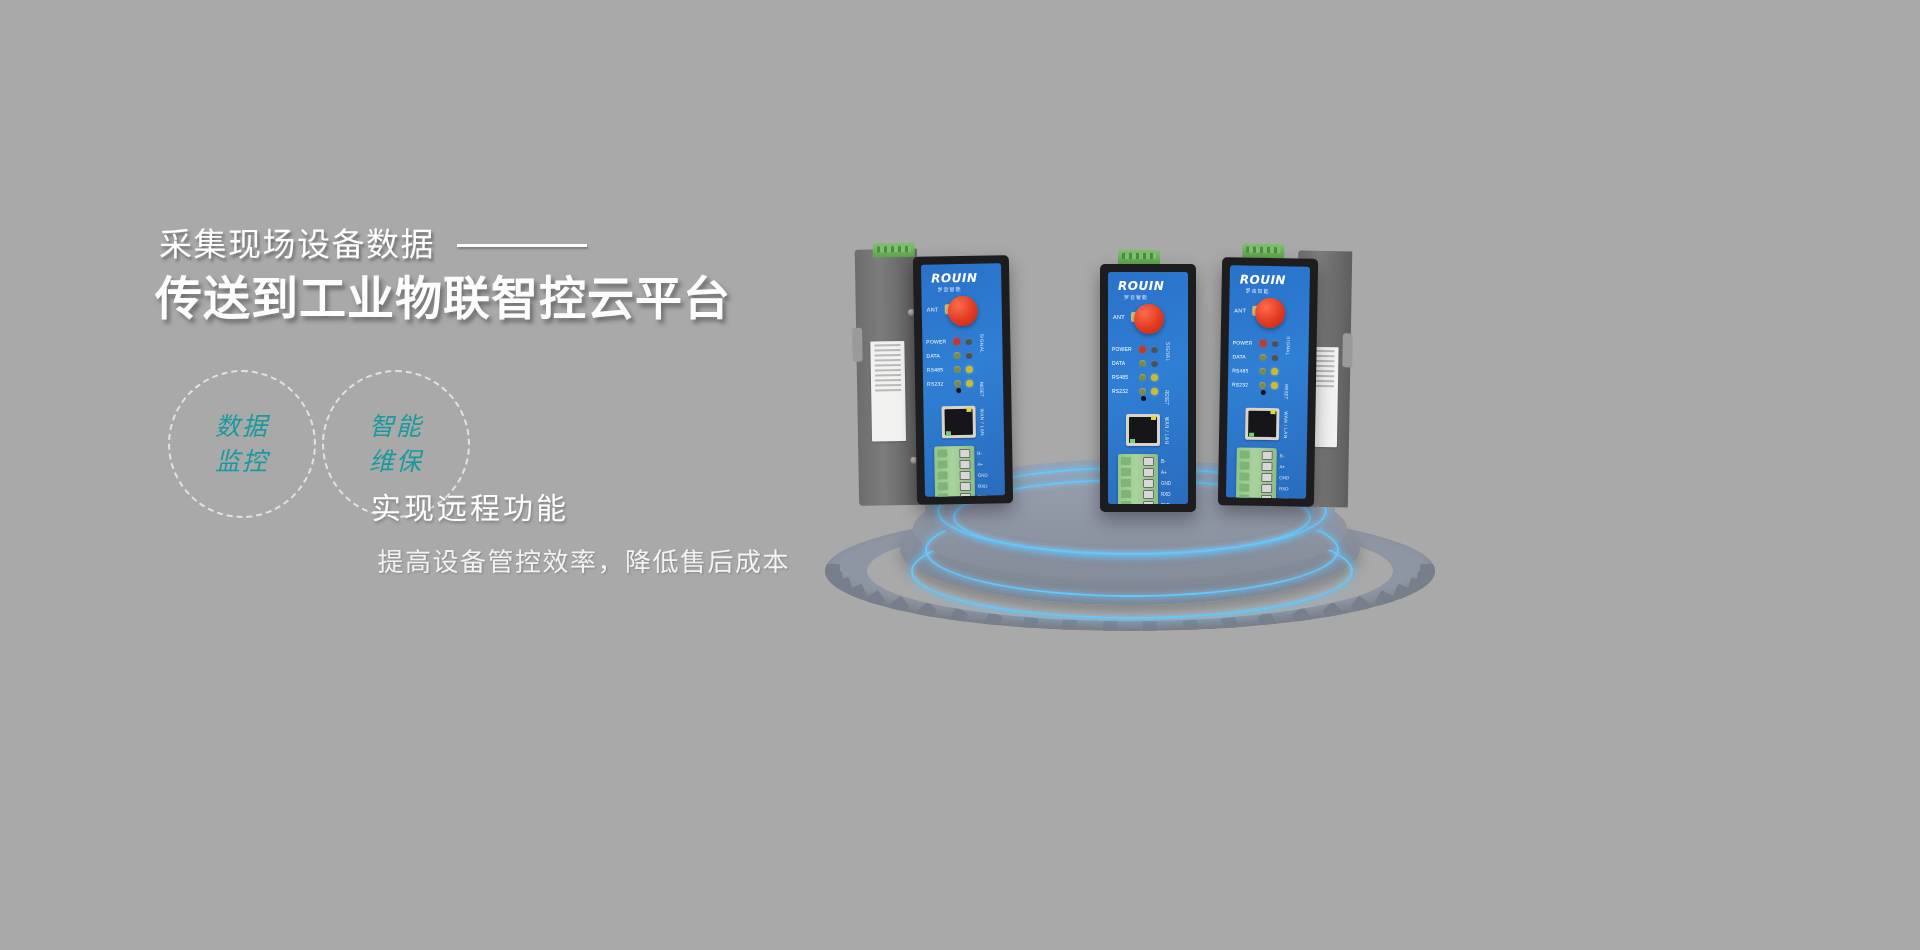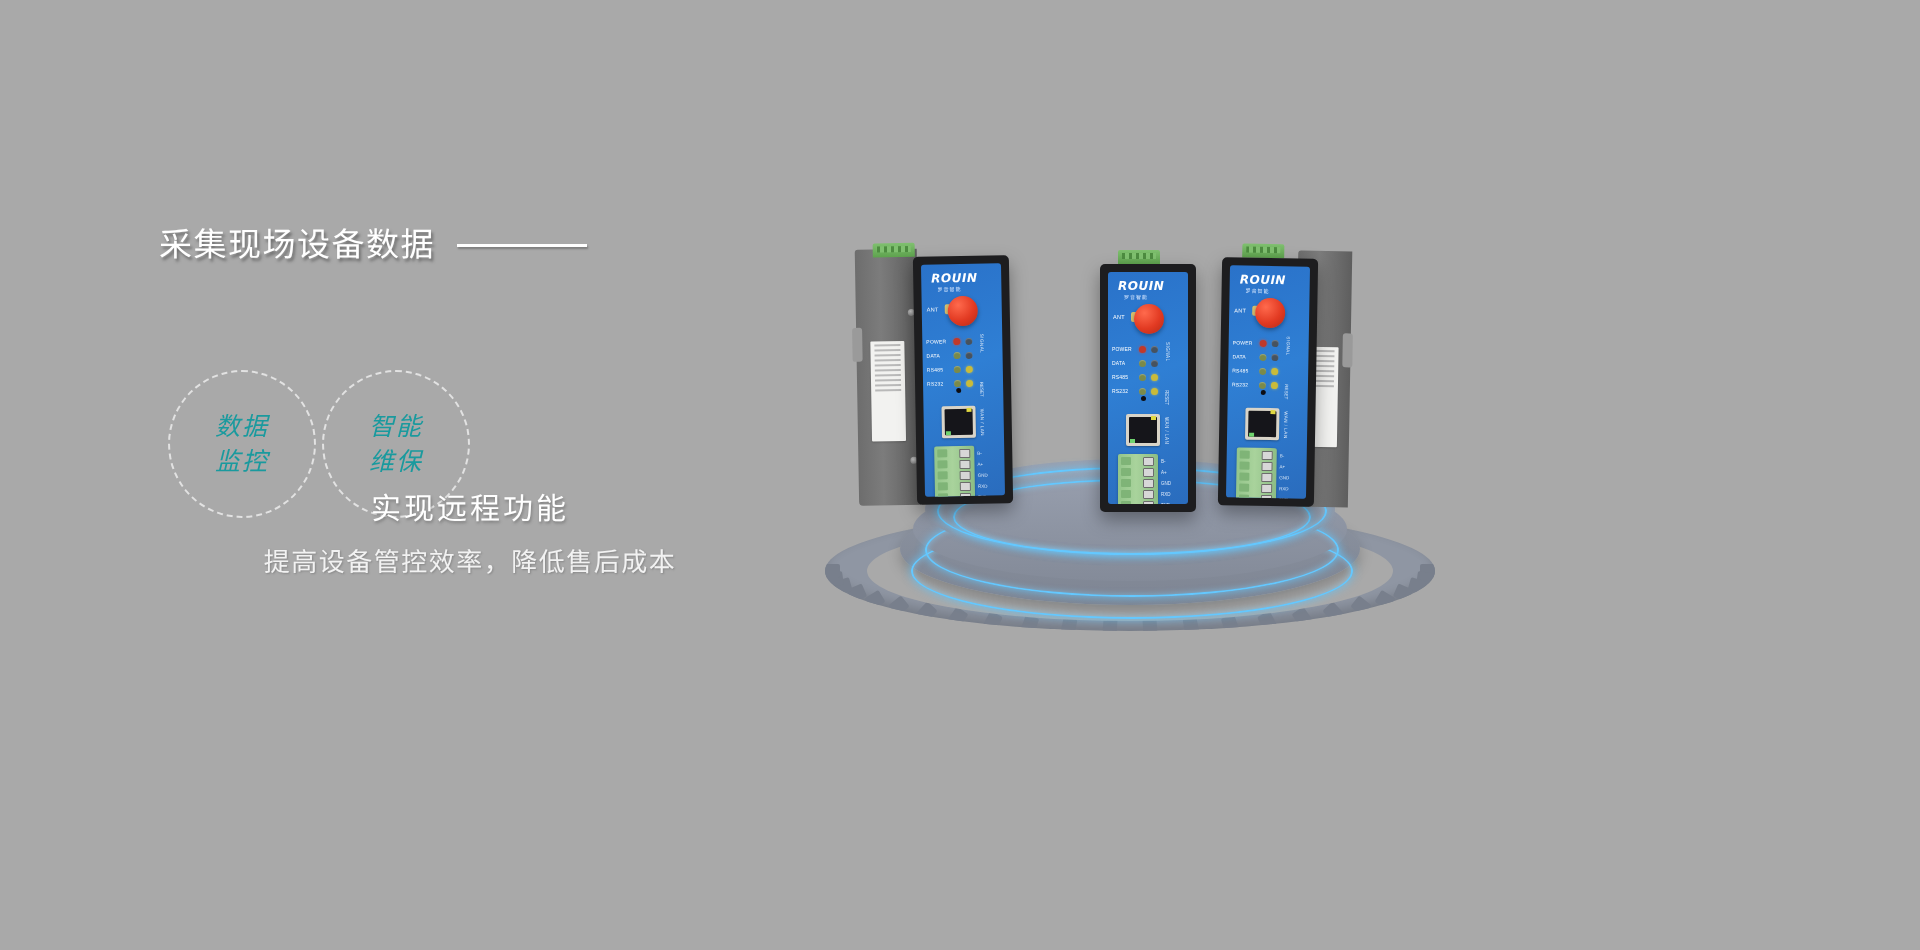--- a/index.html
+++ b/index.html
@@ -111,21 +111,21 @@
     line-height: 38px;
     color: #ffffff;
     letter-spacing: 3px;
     text-shadow: 1px 2px 3px rgba(70,70,70,0.45);
   }
   .sub-text {
     position: absolute;
     left: 0;
     top: 320px;
     width: 640px;
-    text-align: center;
+    text-align: right;
     font-size: 26px;
     line-height: 34px;
     color: #f2f2f2;
     letter-spacing: 1.5px;
     text-shadow: 1px 1px 2px rgba(70,70,70,0.35);
   }
 
   
   #scene {
     position: absolute;
@@ -434,20 +434,21 @@
 
 <div id="banner">
 
   <div id="left-panel">
 
     <div class="headline-row">
       <div class="headline-top">采集现场设备数据</div>
       <div class="headline-rule"></div>
     </div>
 
+    <div class="headline-main">传送到工业物联智控云平台</div>
 
     <div id="circles">
       <div class="circle">
         <div class="circle-line">数据</div>
         <div class="circle-line">监控</div>
       </div>
       <div class="circle">
         <div class="circle-line">智能</div>
         <div class="circle-line">维保</div>
       </div>

